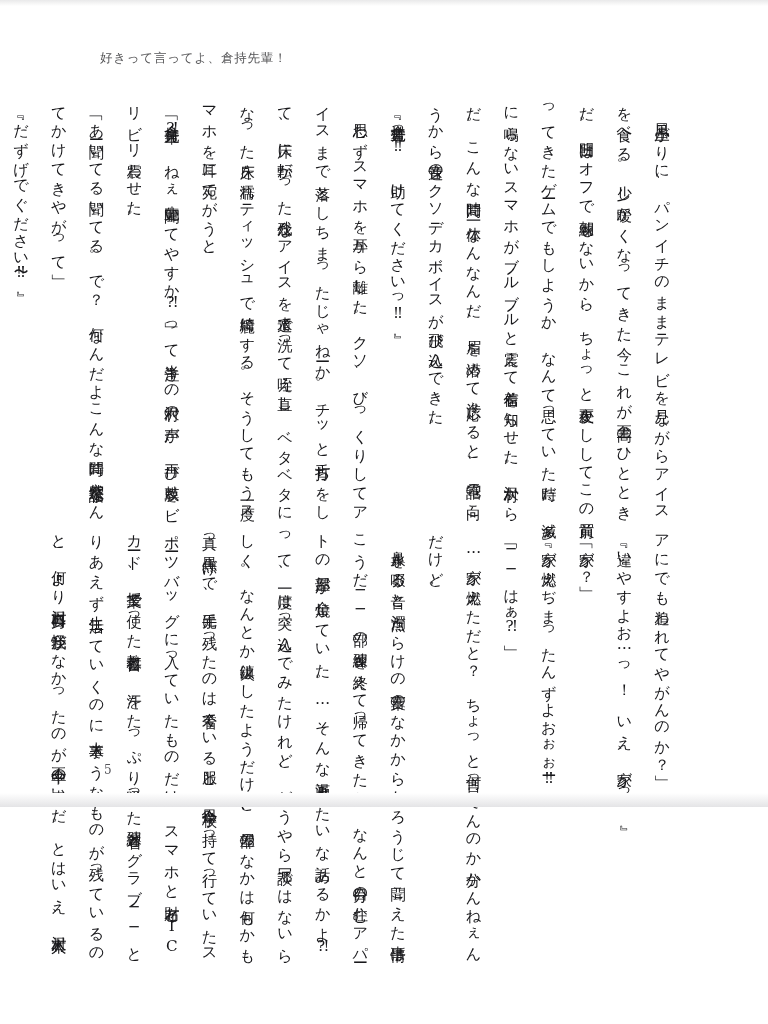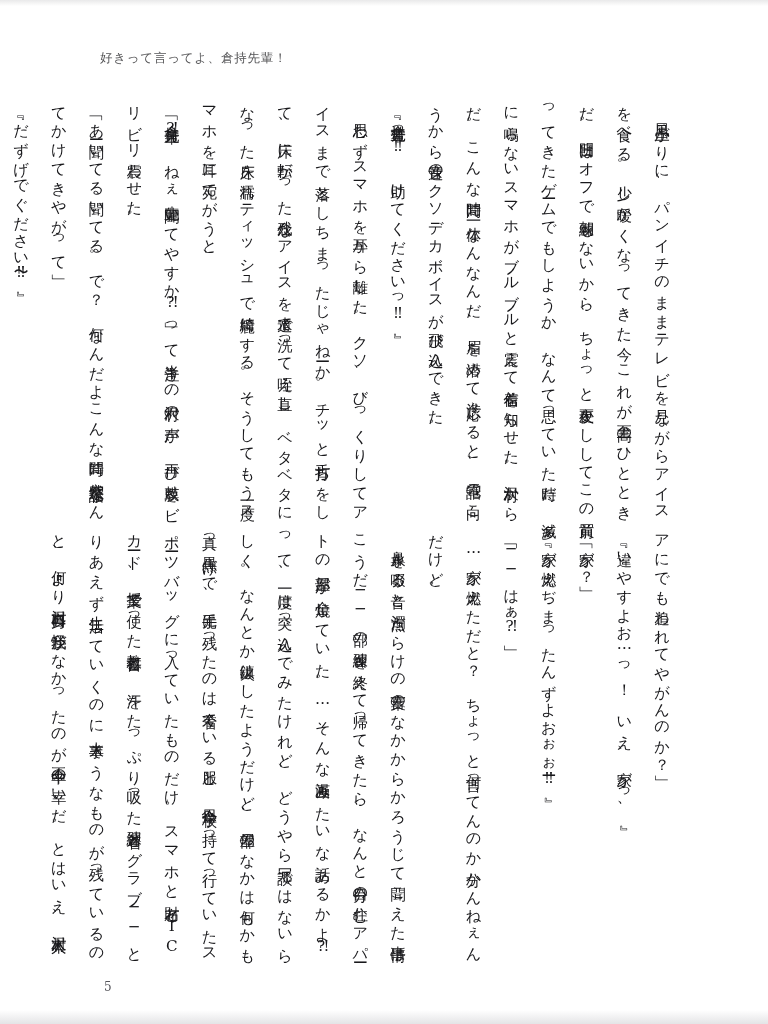--- a/index.html
+++ b/index.html
@@ -10,21 +10,21 @@
   body {
     width: 768px;
     height: 1024px;
     overflow: hidden;
     font-family: "DejaVu Serif", "Liberation Serif", serif;
   }
 
   #page {
     position: relative;
     width: 768px;
-    height: 1024px;
+    height: 807px;
     background: #ffffff;
     box-sizing: border-box;
   }
 
   
   .page-edge-top {
     position: absolute;
     left: 0; top: 0;
     width: 768px; height: 6px;
     background: linear-gradient(to bottom, #e9e9ea, #ffffff);

